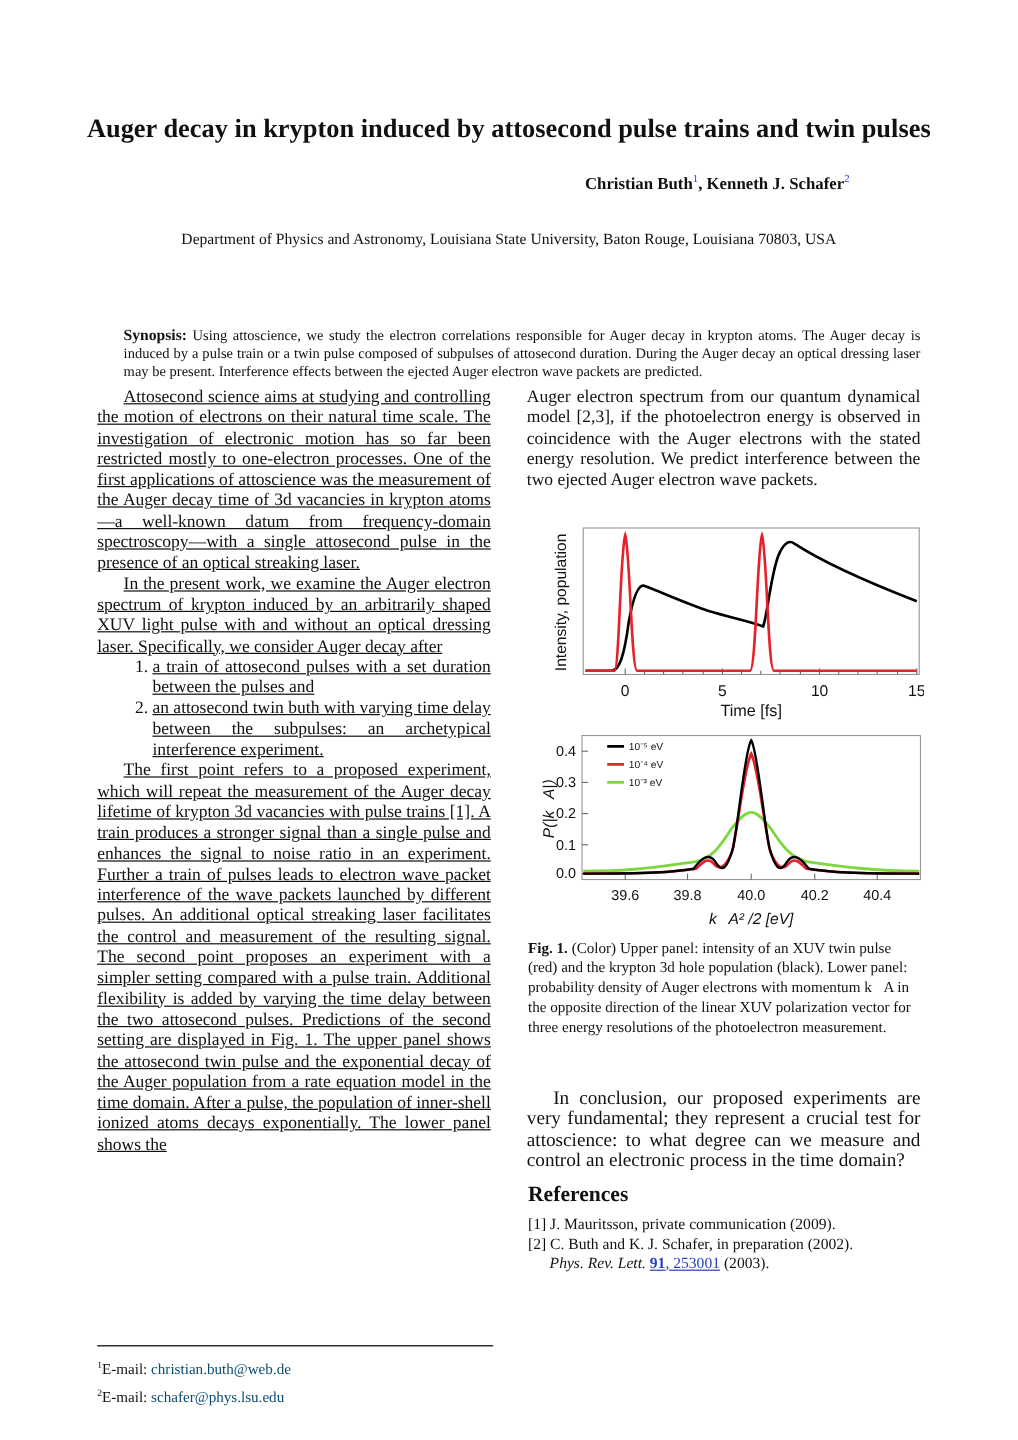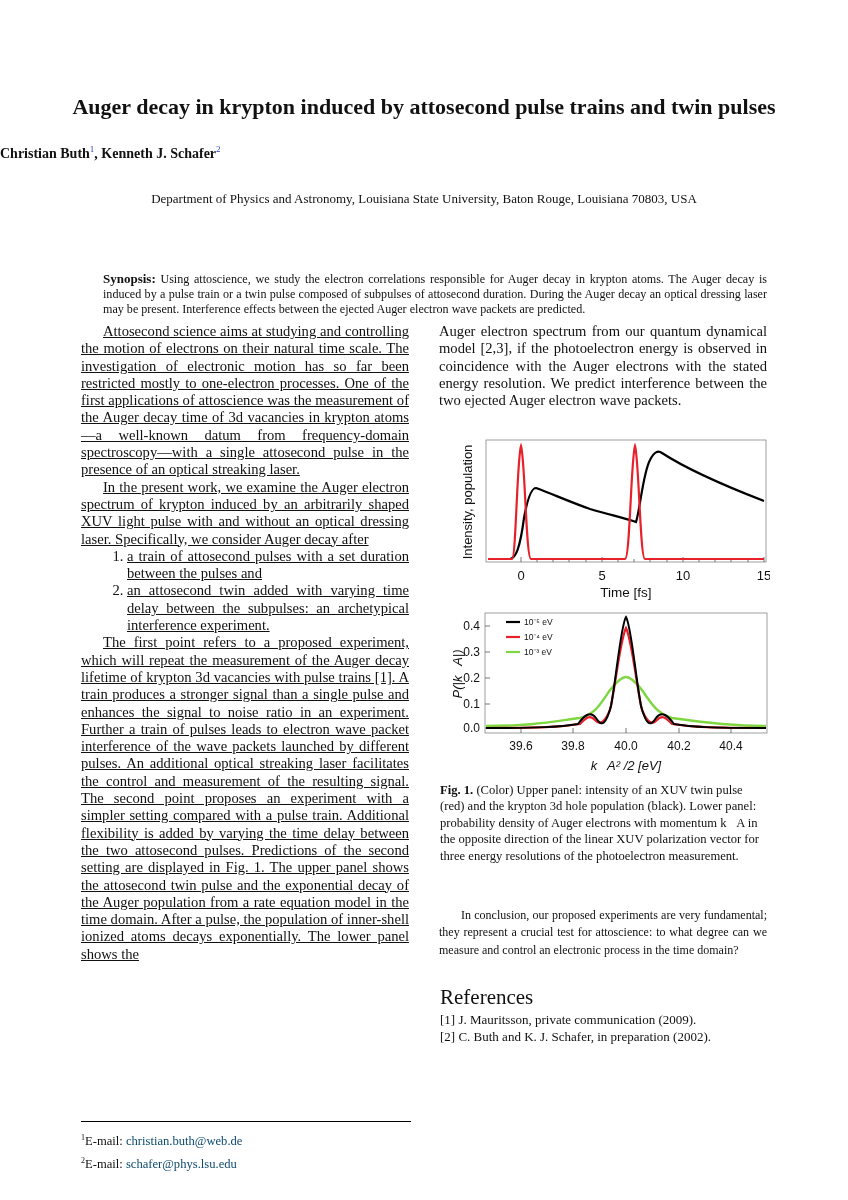--- a/index.html
+++ b/index.html
@@ -1,38 +1,38 @@
 <!DOCTYPE html>
 <html><head>
 <meta charset="utf-8">
 <style>
   html, body { margin: 0; padding: 0; background: #fff; }
   body { width: 848px; height: 1200px; position: relative; overflow: hidden;
          font-family: "Liberation Serif", serif; color: #111; }
   .title { position: absolute; top: 94px; left: 0; width: 848px; text-align: center;
            font-weight: bold; font-size: 22px; }
-  .authors { position: absolute; top: 144px; left: 0; width: 708px; text-align: left;
+  .authors { position: absolute; top: 144px; left: 0; width: 708px; text-align: right;
              font-weight: bold; font-size: 14px; }
   .authors sup { font-weight: normal; font-size: 9px; color: #2a3fbf; }
   .affil { position: absolute; top: 191px; left: 0; width: 848px; text-align: center; font-size: 13px; }
   .synopsis { position: absolute; top: 235px; left: 103px; width: 664px; font-size: 12.1px; line-height: 15px; text-align: justify; margin-top: 36px; }
   .synopsis b { font-weight: bold; font-size: 13px; }
   .col { position: absolute; font-size: 14.6px; line-height: 17.3px; text-align: justify; }
   .col p { margin: 0; text-indent: 22px; }
   .col p.noind { text-indent: 0; }
   #left { top: 323px; left: 81px; width: 328px; text-decoration: underline; }
   #right-top { top: 323px; left: 439px; width: 328px; }
   ol.items { margin: 0; padding-left: 46px; }
   ol.items li { padding-left: 0; text-align: justify; }
   .fig { position: absolute; left: 440px; }
   .caption { position: absolute; top: 782px; left: 440px; width: 328px; font-size: 12.6px; line-height: 16.4px; }
   .caption b { font-weight: bold; }
-  .conclusion { position: absolute; top: 907px; left: 439px; width: 328px; font-size: 12px; line-height: 17.3px; text-align: justify; }
+  .conclusion { position: absolute; top: 907px; left: 439px; width: 328px; font-size: 16px; line-height: 17.3px; text-align: justify; }
   .conclusion p { margin:0; text-indent: 22px; }
-  .refs-head { position: absolute; top: 985px; left: 440px; font-weight: normal; font-size: 21px; }
+  .refs-head { position: absolute; top: 985px; left: 440px; font-weight: bold; font-size: 18px; }
   .refs { position: absolute; top: 1012px; left: 440px; width: 330px; font-size: 13px; line-height: 16.6px; }
   .refs div { white-space: nowrap; }
   .refs .link { color: #2a3fbf; text-decoration: underline; font-weight: bold; }
   .refs .link2 { color: #2a3fbf; text-decoration: underline; }
   .footrule { position: absolute; top: 1121px; left: 81px; width: 330px; height: 1px; background: #000; }
   .footnotes { position: absolute; top: 1128px; left: 81px; font-size: 12.6px; line-height: 20px; }
   .footnotes sup { font-size: 8px; }
   .footnotes .mail { color: #0c4a6e; }
   svg text { font-family: "Liberation Sans", sans-serif; }
 </style>
@@ -49,21 +49,21 @@
 
 <div class="synopsis">
   <b>Synopsis:</b><span> Using attoscience, we study the electron correlations responsible for Auger decay in krypton atoms. The Auger decay is induced by a pulse train or a twin pulse composed of subpulses of attosecond duration. During the Auger decay an optical dressing laser may be present. Interference effects between the ejected Auger electron wave packets are predicted.</span>
 </div>
 
 <div id="left" class="col">
   <p>Attosecond science aims at studying and controlling the motion of electrons on their natural time scale. The investigation of electronic motion has so far been restricted mostly to one-electron processes. One of the first applications of attoscience was the measurement of the Auger decay time of 3d vacancies in krypton atoms—a well-known datum from frequency-domain spectroscopy—with a single attosecond pulse in the presence of an optical streaking laser.</p>
   <p>In the present work, we examine the Auger electron spectrum of krypton induced by an arbitrarily shaped XUV light pulse with and without an optical dressing laser. Specifically, we consider Auger decay after</p>
   <ol class="items">
     <li>a train of attosecond pulses with a set duration between the pulses and</li>
-    <li>an attosecond twin added with varying time delay between the subpulses: an archetypical interference experiment.</li>
+    <li>an attosecond twin buth with varying time delay between the subpulses: an archetypical interference experiment.</li>
   </ol>
   <p>The first point refers to a proposed experiment, which will repeat the measurement of the Auger decay lifetime of krypton 3d vacancies with pulse trains [1]. A train produces a stronger signal than a single pulse and enhances the signal to noise ratio in an experiment. Further a train of pulses leads to electron wave packet interference of the wave packets launched by different pulses. An additional optical streaking laser facilitates the control and measurement of the resulting signal. The second point proposes an experiment with a simpler setting compared with a pulse train. Additional flexibility is added by varying the time delay between the two attosecond pulses. Predictions of the second setting are displayed in  Fig. 1. The upper panel shows the attosecond twin pulse and the exponential decay of the Auger population from a rate equation model in the time domain. After a pulse, the population of inner-shell ionized atoms decays exponentially. The lower panel shows the</p>
 </div>
 
 <div id="right-top" class="col">
   <p class="noind">Auger electron spectrum from our quantum dynamical model [2,3], if the photoelectron energy is observed in coincidence with the Auger electrons with the stated energy resolution. We predict interference between the two ejected Auger electron wave packets.</p>
 </div>
 
 <div class="fig" style="top:438px;">
   <svg width="330" height="166" viewBox="0 0 330 166">
@@ -156,19 +156,23 @@
 </div>
 
 <div class="conclusion">
   <p>In conclusion, our proposed experiments are very fundamental; they represent a crucial test for attoscience: to what degree can we measure and control an electronic process in the time domain?</p>
 </div>
 
 <div class="refs-head">References</div>
 <div class="refs">
   <div>[1] J. Mauritsson, private communication (2009).</div>
   <div>[2] C. Buth and K. J. Schafer, in preparation (2002).</div>
+  <div style="padding-left:18px;">
+    <i>Phys. Rev. Lett.</i>
+    <span class="link">91</span><span class="link2">, 253001</span><span> (2003).</span>
+  </div>
 </div>
 
 <div class="footrule"></div>
 <div class="footnotes">
   <div><sup>1</sup><span>E-mail: </span><span class="mail">christian.buth@web.de</span></div>
   <div><sup>2</sup><span>E-mail: </span><span class="mail">schafer@phys.lsu.edu</span></div>
 </div>
 
 </body></html>

